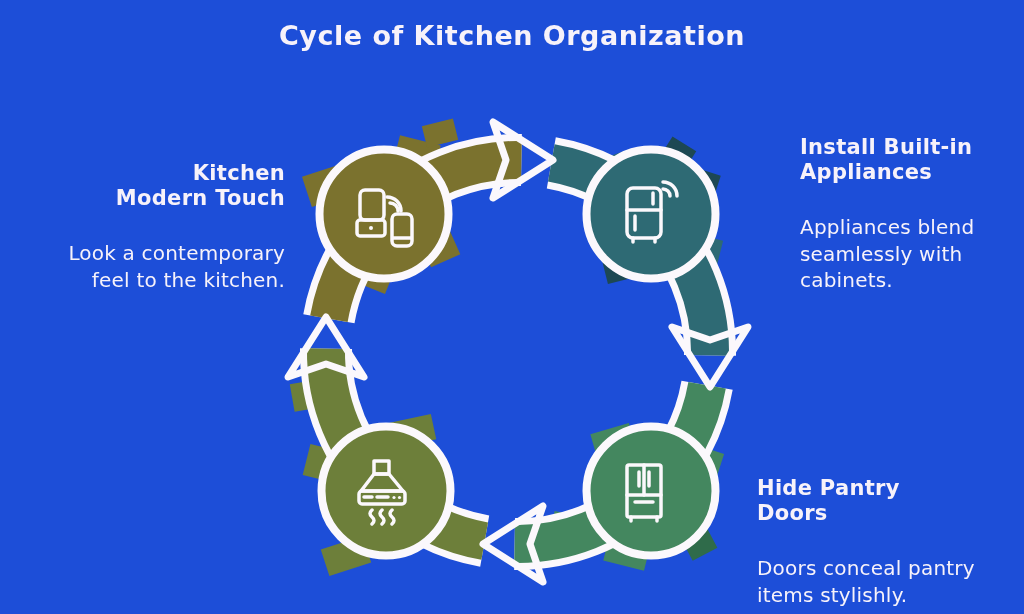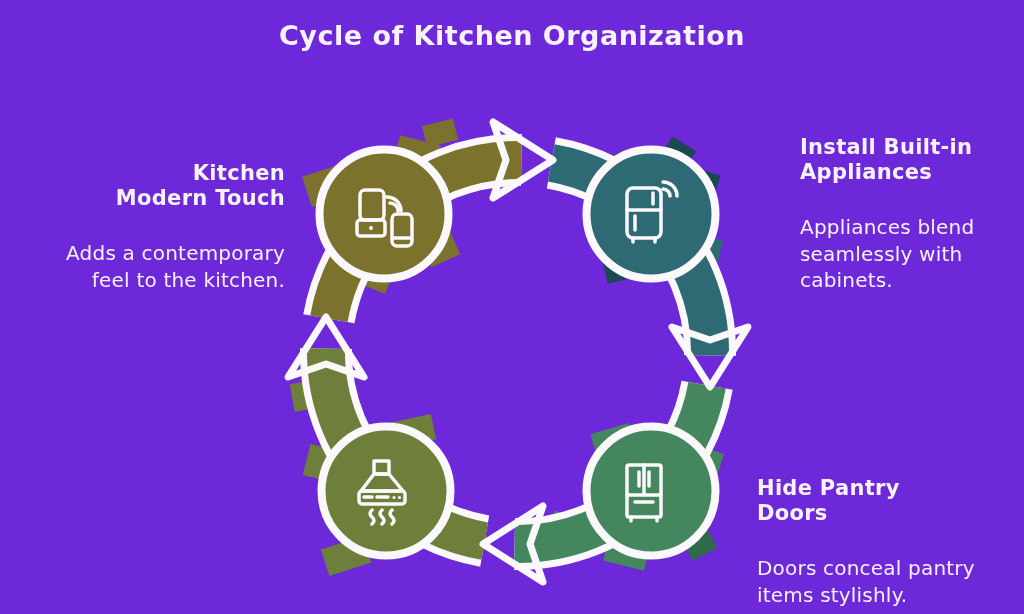--- a/index.html
+++ b/index.html
@@ -1,19 +1,19 @@
 <!DOCTYPE html>
 <html><head>
 <meta charset="utf-8">
 <style>
   html,body{margin:0;padding:0;}
   .canvas{
     position:relative;
     width:1024px;height:614px;
-    background:#6d28d9;
+    background:#1d4ed8;
     overflow:hidden;
     font-family:"DejaVu Sans","Liberation Sans",sans-serif;
   }
   .title{
     position:absolute;top:20px;left:0;width:1024px;
     text-align:center;
     color:#f7f2fa;
     font-size:27px;font-weight:bold;letter-spacing:.5px;
   }
   .diagram-svg{position:absolute;top:0;left:0;}
@@ -137,21 +137,21 @@
       <path d="M36 57 q-4 3.5 0 7 t0 7"></path>
       <path d="M46 57 q-4 3.5 0 7 t0 7"></path>
     </g>
   </svg>
 
   <div class="title">Cycle of Kitchen Organization</div>
 
   <div class="textblock tb-tl">
     <div class="heading">Kitchen
 Modern Touch</div>
-    <div class="desc">Adds a contemporary
+    <div class="desc">Look a contemporary
 feel to the kitchen.</div>
   </div>
 
   <div class="textblock tb-tr">
     <div class="heading">Install Built-in
 Appliances</div>
     <div class="desc">Appliances blend
 seamlessly with
 cabinets.</div>
   </div>

